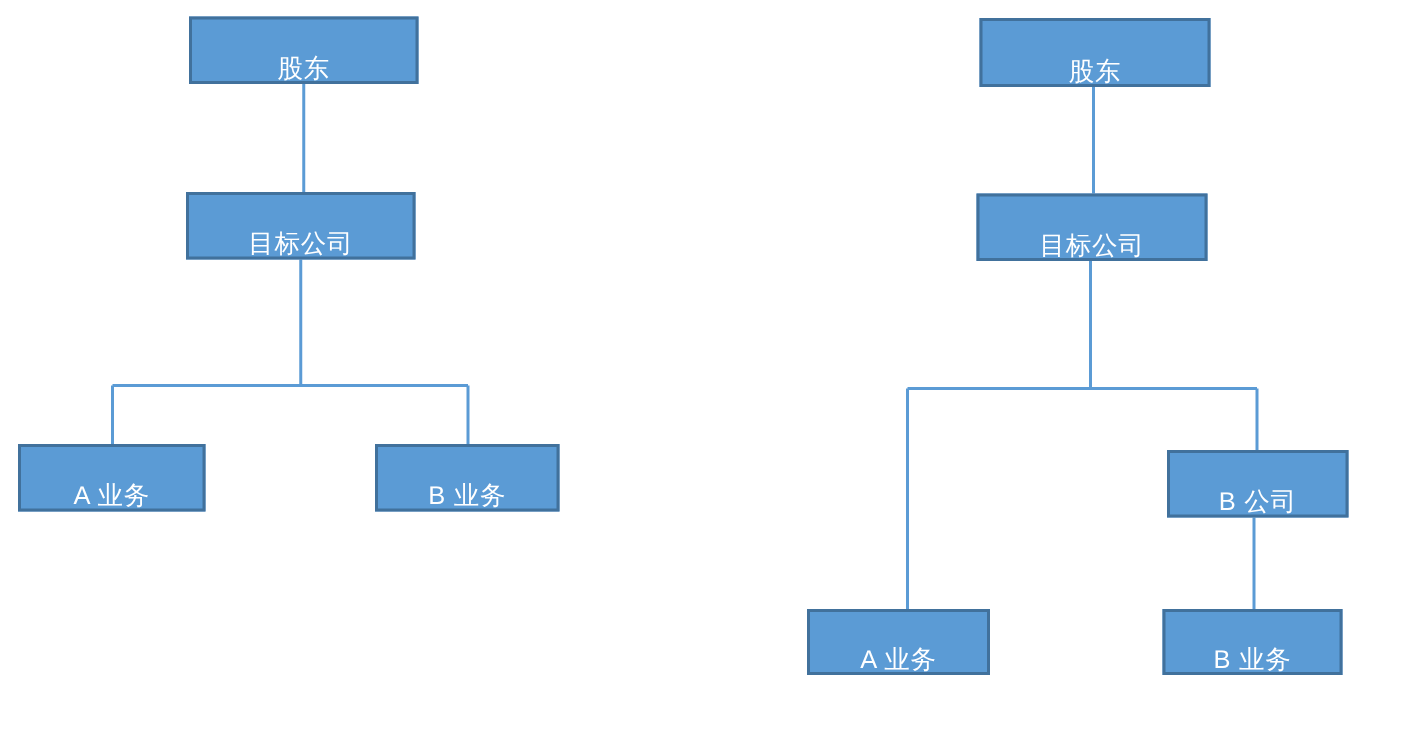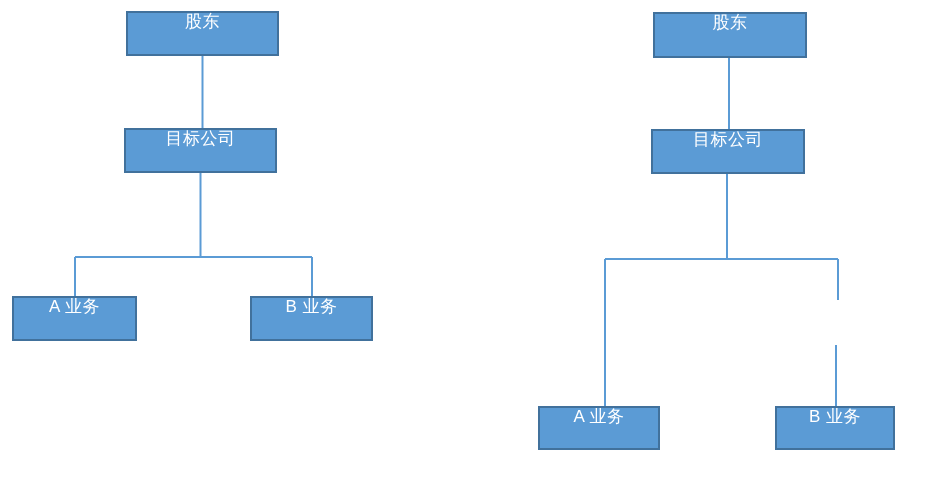--- a/index.html
+++ b/index.html
@@ -21,21 +21,21 @@
   }
   .node {
     position: absolute;
     box-sizing: border-box;
     background: #5B9BD5;
     border: 2px solid #41719C;
     color: #ffffff;
     font-size: 17px;
     letter-spacing: 0.5px;
     display: flex;
-    align-items: flex-start;
+    align-items: flex-end;
     justify-content: center;
     text-align: center;
     line-height: 1;
     white-space: nowrap;
     user-select: none;
   }
   svg.edge-layer {
     position: absolute;
     left: 0;
     top: 0;
@@ -76,19 +76,22 @@
   <div class="node" style="left:250px; top:296px; width:123px; height:45px;">
     <span>B 业务</span>
   </div>
 
   <div class="node" style="left:653px; top:12px; width:154px; height:46px;">
     <span>股东</span>
   </div>
   <div class="node" style="left:651px; top:129px; width:154px; height:45px;">
     <span>目标公司</span>
   </div>
+  <div class="node" style="left:778px; top:300px; width:121px; height:45px;">
+    <span>B 公司</span>
+  </div>
   <div class="node" style="left:538px; top:406px; width:122px; height:44px;">
     <span>A 业务</span>
   </div>
   <div class="node" style="left:775px; top:406px; width:120px; height:44px;">
     <span>B 业务</span>
   </div>
 </div>
 
 </body></html>

